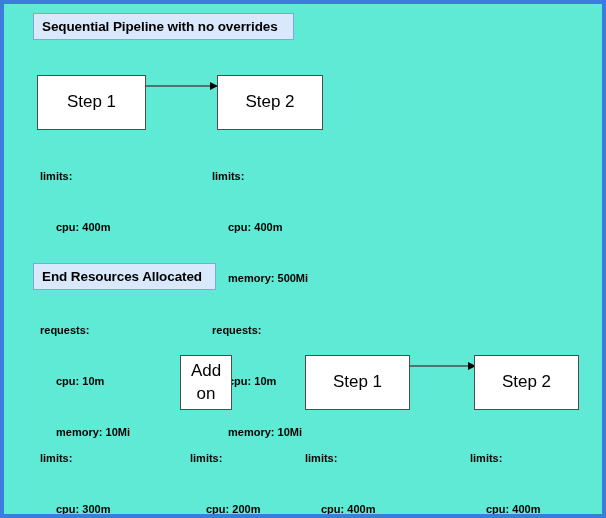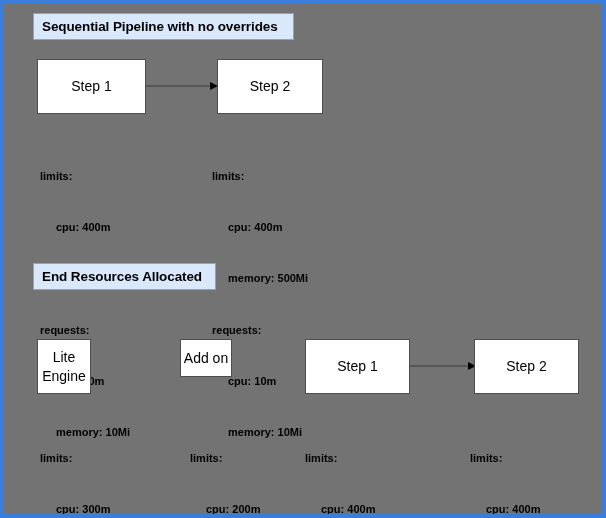--- a/index.html
+++ b/index.html
@@ -7,21 +7,21 @@
     padding: 0;
     background: #ffffff;
   }
   body {
     font-family: "Liberation Sans", "DejaVu Sans", sans-serif;
   }
   #canvas {
     position: relative;
     width: 606px;
     height: 518px;
-    background: #737373;
+    background: #5eead4;
     box-sizing: border-box;
     border: 4px solid #3b7ddd;
     overflow: hidden;
   }
   
   .title-chip {
     position: absolute;
     box-sizing: border-box;
     background: #dae8fc;
     border: 1px solid #7ea6e0;
@@ -37,24 +37,25 @@
   
   .node {
     position: absolute;
     box-sizing: border-box;
     background: #ffffff;
     border: 1.4px solid #4d4d4d;
     display: flex;
     flex-direction: column;
     align-items: center;
     justify-content: center;
-    font-size: 14px;
+    font-size: 17px;
     color: #000000;
     line-height: 1.35;
     text-align: center;
+    margin-top: 16px;
   }
   .node span { display: block; }
   
   .arrow {
     position: absolute;
     height: 10px;
     pointer-events: none;
   }
   .arrow svg { display: block; }
   
@@ -108,26 +109,22 @@
     <span class="sub">memory: 500Mi</span>
     <span class="key">requests:</span>
     <span class="sub">cpu: 10m</span>
     <span class="sub">memory: 10Mi</span>
   </div>
 
   <div class="title-chip" style="left:29px; top:259px; width:183px; height:27px;">
     <span>End Resources Allocated</span>
   </div>
 
-  <div class="node" style="left:33px; top:335px; width:54px; height:55px;">
-    <span>Lite</span>
-    <span>Engine</span>
-  </div>
 
-  <div class="node" style="left:176px; top:335px; width:52px; height:38px;">
+  <div class="node" style="left:176px; top:335px; width:52px; height:55px;">
     <span>Add on</span>
   </div>
 
   <div class="node" style="left:301px; top:335px; width:105px; height:55px;">
     <span>Step 1</span>
   </div>
 
   <div class="arrow" style="left:406px; top:357px; width:66px; height:10px;">
     <svg width="66" height="10" viewBox="0 0 66 10">
       <line x1="0" y1="5" x2="58" y2="5" stroke="#4d4d4d" stroke-width="1.4"></line>

